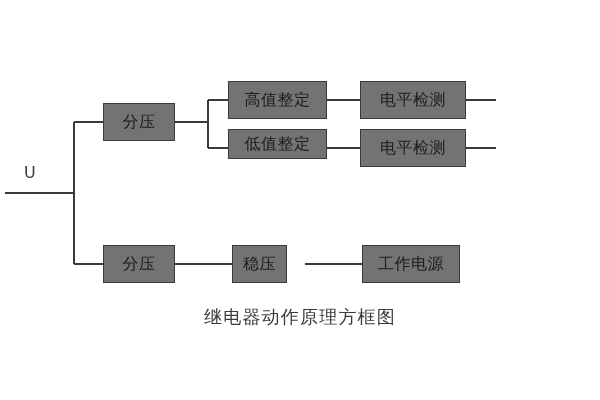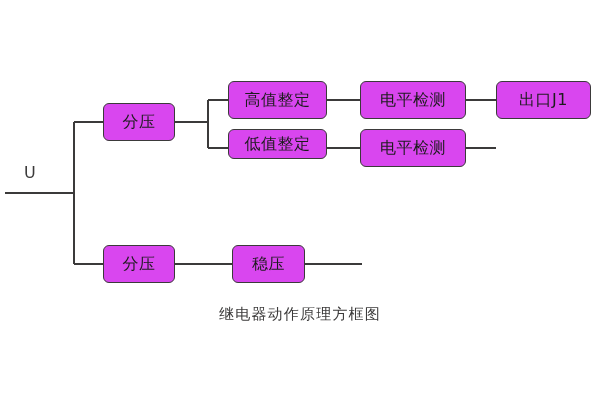--- a/index.html
+++ b/index.html
@@ -25,22 +25,22 @@
   .wire {
     stroke: #3b3a3a;
     stroke-width: 2;
     fill: none;
     stroke-linecap: butt;
   }
   .node-box {
     position: absolute;
     box-sizing: border-box;
     border: 1.6px solid #3b3a3a;
-    border-radius: 6px;
-    background: #d946ef;
+    border-radius: 0;
+    background: #737373;
     display: flex;
     align-items: center;
     justify-content: center;
     color: #1c1c1c;
     font-size: 16px;
     letter-spacing: 0.5px;
     line-height: 1;
     white-space: nowrap;
   }
   .node-label {
@@ -53,21 +53,21 @@
     font-size: 16px;
     color: #3b3a3a;
     letter-spacing: 0.5px;
   }
   #caption {
     position: absolute;
     left: 0;
     top: 305px;
     width: 600px;
     text-align: center;
-    font-size: 15px;
+    font-size: 18px;
     color: #3b3a3a;
     letter-spacing: 1.2px;
   }
 </style>
 </head>
 <body>
 
 <div id="canvas">
 
   <svg id="diagram-svg" viewBox="0 0 600 400" xmlns="http://www.w3.org/2000/svg">
@@ -116,29 +116,29 @@
   </div>
 
   <div class="node-box" style="left:360px; top:81px; width:106px; height:38px;">
     <span class="node-label">电平检测</span>
   </div>
 
   <div class="node-box" style="left:360px; top:129px; width:106px; height:38px;">
     <span class="node-label">电平检测</span>
   </div>
 
-  <div class="node-box" style="left:496px; top:81px; width:95px; height:38px;">
-    <span class="node-label">出口J1</span>
-  </div>
 
 
   <div class="node-box" style="left:103px; top:245px; width:72px; height:38px;">
     <span class="node-label">分压</span>
   </div>
 
-  <div class="node-box" style="left:232px; top:245px; width:73px; height:38px;">
+  <div class="node-box" style="left:232px; top:245px; width:55px; height:38px;">
     <span class="node-label">稳压</span>
   </div>
 
+  <div class="node-box" style="left:362px; top:245px; width:98px; height:38px;">
+    <span class="node-label">工作电源</span>
+  </div>
 
   <div id="caption">继电器动作原理方框图</div>
 
 </div>
 
 </body></html>

